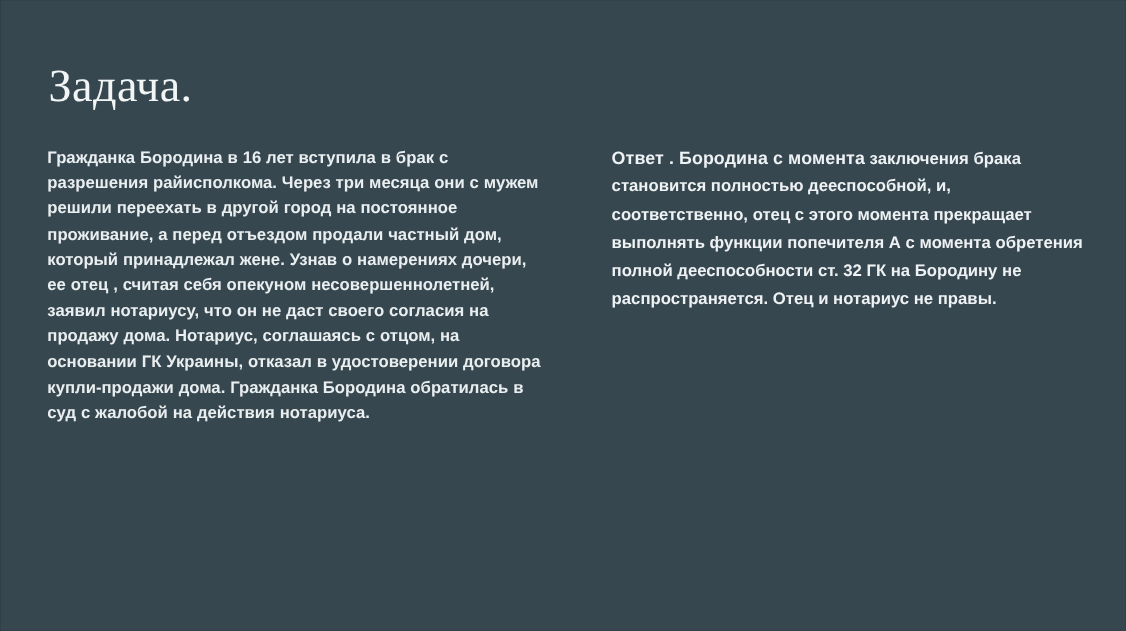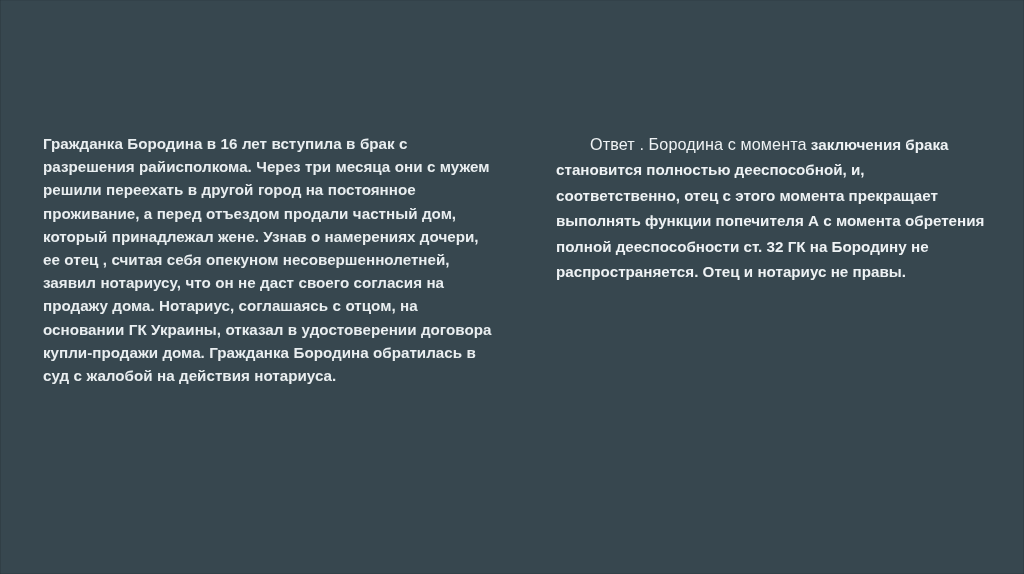--- a/index.html
+++ b/index.html
@@ -73,32 +73,32 @@
   .answer-text {
     margin: 0;
     color: #eef2f4;
     font-size: 15.2px;
     line-height: 25.4px;
     font-weight: bold;
     text-align: left;
   }
   .answer-lead {
     font-size: 16.2px;
-    font-weight: normal;
+    font-weight: bold;
     letter-spacing: 0.1px;
-    margin-left: 34px;
   }
 </style>
 </head>
 <body>
 
 <div class="slide">
 
   <div class="slide-edge"></div>
 
+  <h1 class="slide-title">Задача.</h1>
 
   <div class="columns">
 
     <div class="col col-left">
       <p class="body-text">Гражданка Бородина в 16 лет вступила в брак с разрешения райисполкома. Через три месяца они с мужем решили переехать в другой город на постоянное проживание, а перед отъездом продали частный дом, который принадлежал жене. Узнав о намерениях дочери, ее отец , считая себя опекуном несовершеннолетней, заявил нотариусу, что он не даст своего согласия на продажу дома. Нотариус, соглашаясь с отцом, на основании ГК Украины, отказал в удостоверении договора купли-продажи дома. Гражданка Бородина обратилась в суд с жалобой на действия нотариуса.</p>
     </div>
 
     <div class="col col-right">
       <p class="answer-text"><span class="answer-lead">Ответ . Бородина с момента</span><span> заключения брака становится полностью дееспособной, и, соответственно, отец с этого момента прекращает выполнять функции попечителя А с момента обретения полной дееспособности ст. 32 ГК на Бородину не распространяется. Отец и нотариус не правы.</span></p>
     </div>

